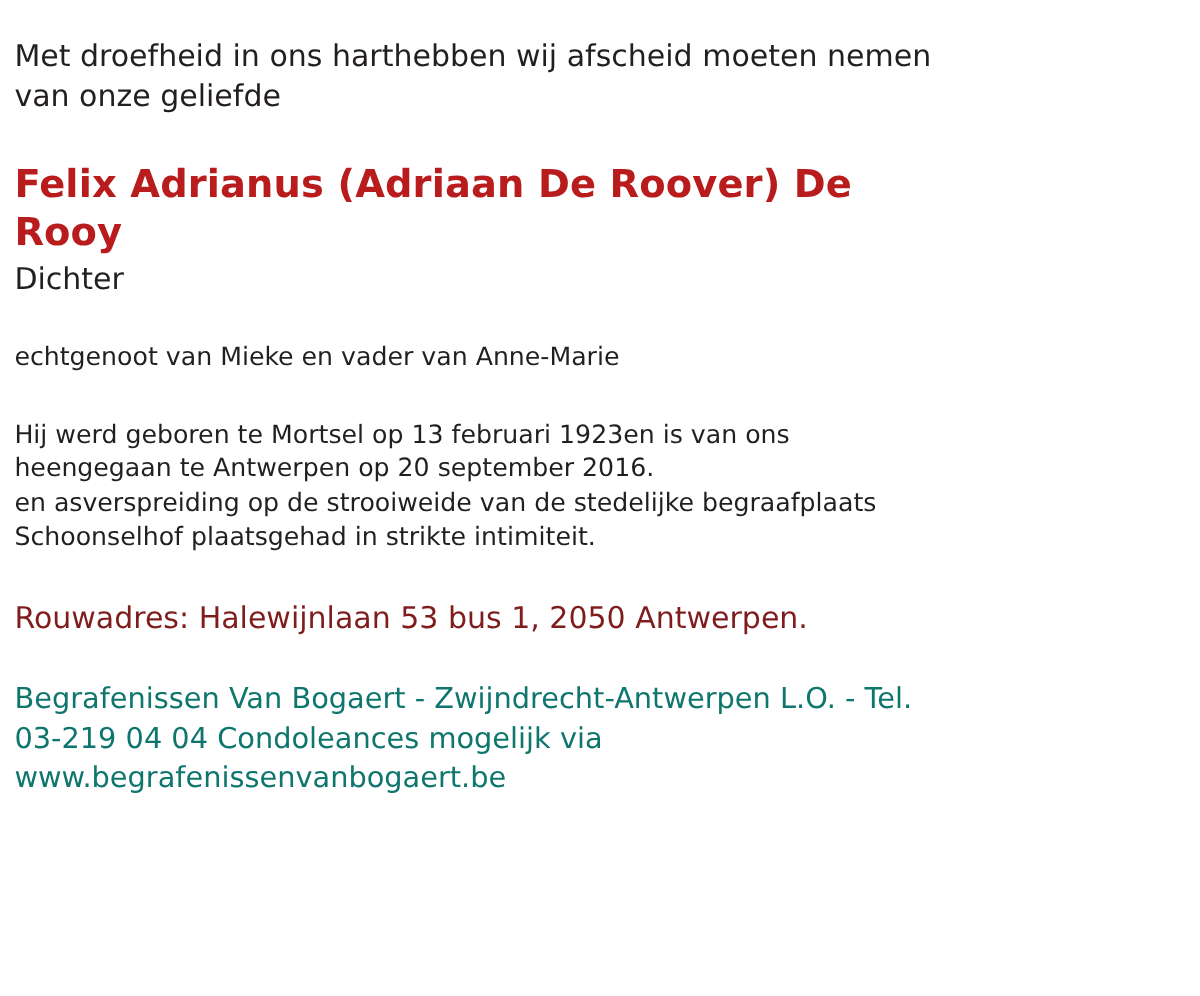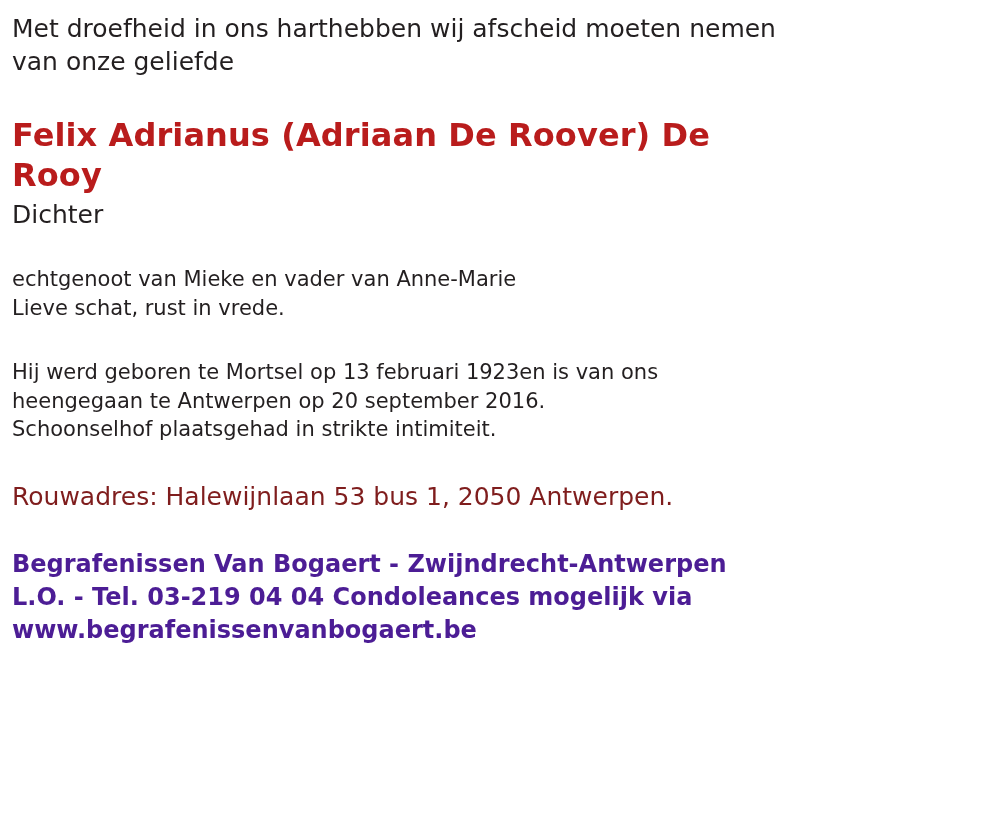--- a/index.html
+++ b/index.html
@@ -11,21 +11,21 @@
     width: 1000px;
     height: 830px;
     font-family: "DejaVu Sans", sans-serif;
     color: #231f20;
     overflow: hidden;
   }
   .page {
     box-sizing: border-box;
     width: 794px;
     height: 830px;
-    padding: 12px 18px 10px 12px;
+    padding: 30px 18px 10px 12px;
     background: #ffffff;
   }
   .intro {
     font-size: 25px;
     line-height: 1.33;
     color: #231f20;
     margin: 0 0 6px 0;
     max-width: 975px;
   }
   .spacer-sm { height: 30px; }
@@ -53,48 +53,47 @@
     white-space: pre-wrap;
   }
   .address-line {
     font-size: 25px;
     color: #7f1d1d;
     line-height: 1.36;
     margin: 0;
   }
   .footer {
     font-size: 24px;
-    color: #4c1d95;
+    color: #0f766e;
     line-height: 1.38;
     margin: 0;
     max-width: 985px;
-    font-weight: bold;
   }
 </style>
 </head>
 <body>
 
 <div class="page">
 
   <p class="intro">Met droefheid in ons harthebben wij afscheid moeten nemen van onze geliefde</p>
 
   <div class="spacer-sm"></div>
 
   <h1 class="deceased-name">Felix Adrianus (Adriaan De Roover) De Rooy</h1>
   <p class="deceased-role">Dichter</p>
 
   <div class="spacer-md"></div>
 
   <p class="block-line">echtgenoot van Mieke en vader van Anne-Marie</p>
-  <p class="block-line">Lieve schat, rust in vrede.</p>
 
   <div class="spacer-lg"></div>
 
   <p class="block-line">Hij werd geboren te Mortsel op 13 februari 1923en is van ons</p>
   <p class="block-line">heengegaan te Antwerpen op 20 september 2016.</p>
+  <p class="block-line">en asverspreiding op de strooiweide van de stedelijke begraafplaats</p>
   <p class="block-line">Schoonselhof plaatsgehad in strikte intimiteit.</p>
 
   <div class="spacer-lg"></div>
 
   <p class="address-line">Rouwadres: Halewijnlaan 53 bus 1, 2050 Antwerpen.</p>
 
   <div class="spacer-md"></div>
 
   <p class="footer">Begrafenissen Van Bogaert - Zwijndrecht-Antwerpen L.O. - Tel. 03-219 04 04 Condoleances mogelijk via www.begrafenissenvanbogaert.be</p>
 

